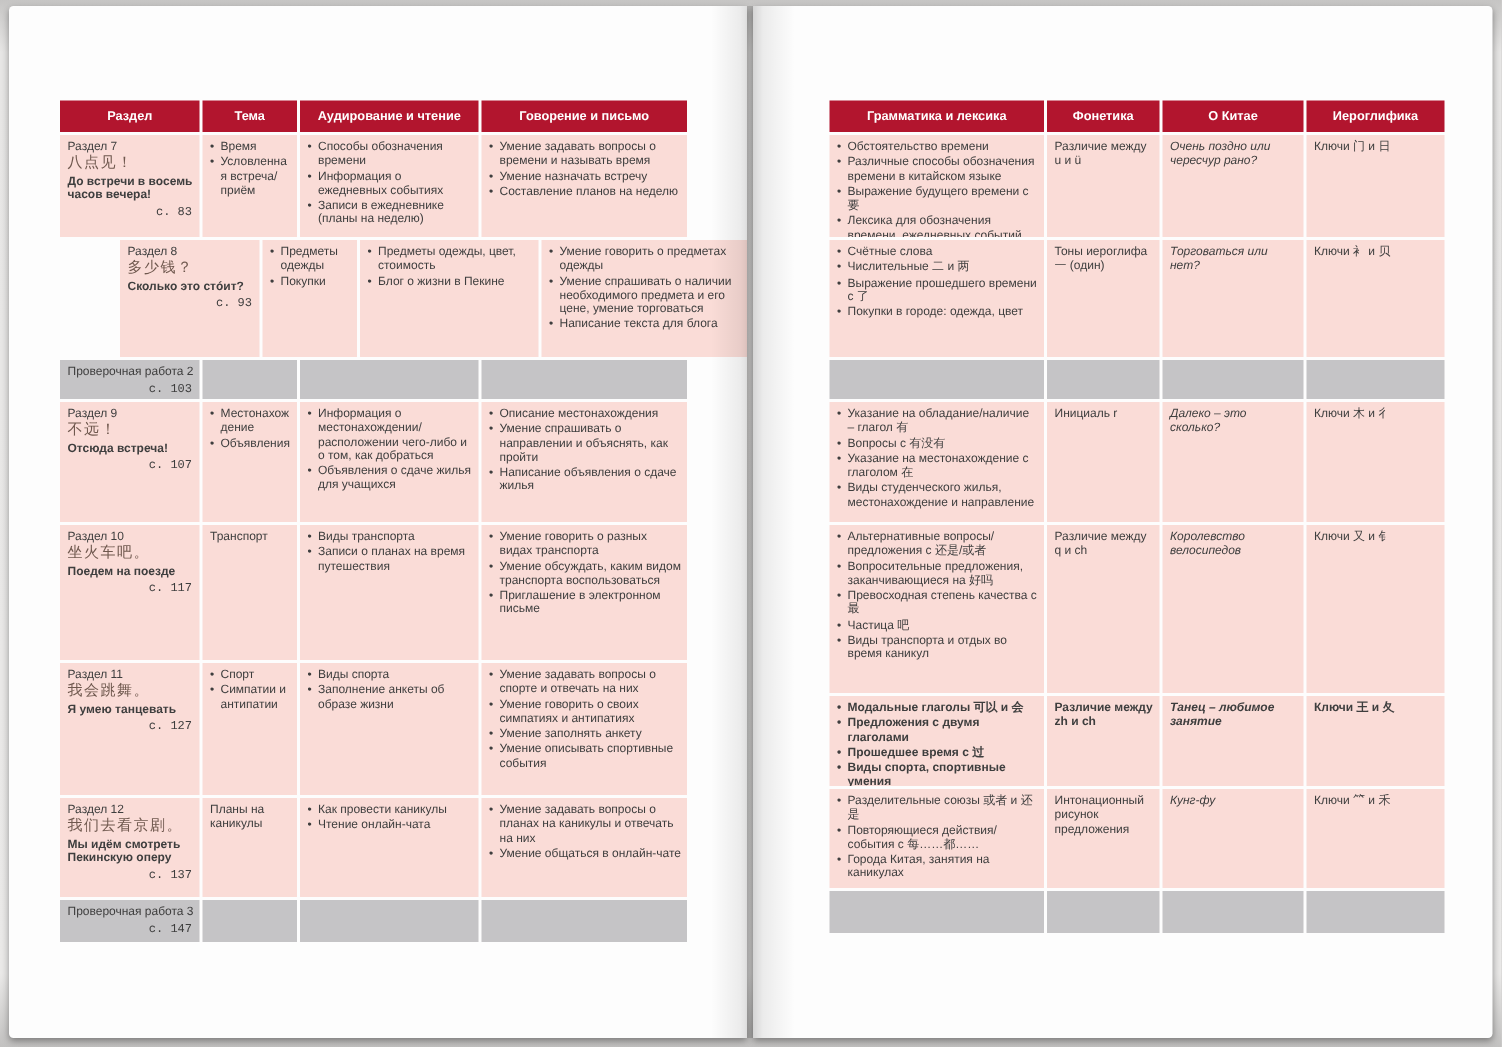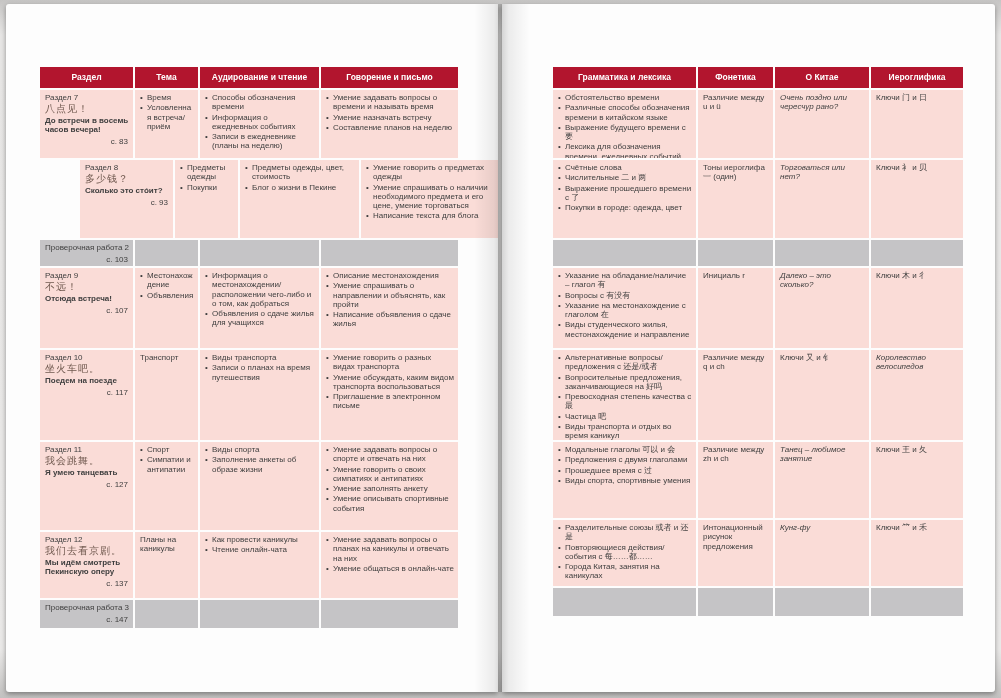--- a/index.html
+++ b/index.html
@@ -24,21 +24,21 @@
          display:flex;align-items:center;justify-content:center;text-align:center;line-height:1.05;}
   .cell{background:#fadcd7;padding:3px 4px 2px 5px;font-size:8px;color:#3e3e3e;
         line-height:1.16;overflow:hidden;overflow-wrap:break-word;}
   .row.test .cell{background:#c5c4c6;}
   .li{margin-bottom:1px;}
   .li.b{padding-left:7px;position:relative;}
   .li.b::before{content:"\2022";position:absolute;left:0;top:0;}
   .seclabel{margin-bottom:1px;}
   .cn{font-family:"DejaVu Serif","Liberation Serif",serif;color:#6f584e;font-size:10px;margin:0 0 1px 0;letter-spacing:1px;}
   .sectitle{font-weight:bold;margin-bottom:1px;}
-  .pageref{text-align:right;margin-top:3px;padding-right:1px;}
+  .pageref{text-align:right;margin-top:3px;padding-right:1px;font-family:Liberation Mono, monospace;}
   .testlabel{white-space:nowrap;}
   .it{font-style:italic;}
 </style>
 </head>
 <body>
 
 <div class="stage">
   <div class="book">
     <div class="page left">
       <div class="toc" id="left-table">
@@ -251,39 +251,39 @@
             <div class="cell">
               <div class="txt">Инициаль r</div>
             </div>
             <div class="cell">
               <div class="txt it">Далеко – это сколько?</div>
             </div>
             <div class="cell">
               <div class="txt">Ключи 木 и 彳</div>
             </div>
           </div>
-          <div class="row rrow" style="height: 90px;">
+          <div class="row rrow" style="height: 112px;">
             <div class="cell">
               <div class="li b">Альтернативные вопросы/ предложения с 还是/或者</div>
               <div class="li b">Вопросительные предложения, заканчивающиеся на 好吗</div>
               <div class="li b">Превосходная степень качества с 最</div>
               <div class="li b">Частица 吧</div>
               <div class="li b">Виды транспорта и отдых во время каникул</div>
             </div>
             <div class="cell">
               <div class="txt">Различие между q и ch</div>
             </div>
             <div class="cell">
+              <div class="txt it">Королевство велосипедов</div>
+            </div>
+            <div class="cell">
               <div class="txt">Ключи 又 и 钅</div>
             </div>
-            <div class="cell">
-              <div class="txt it">Королевство велосипедов</div>
-            </div>
-          </div>
-          <div class="row rrow" style="height: 76px;">
+          </div>
+          <div class="row rrow" style="height: 60px; font-weight: bold;">
             <div class="cell">
               <div class="li b">Модальные глаголы 可以 и 会</div>
               <div class="li b">Предложения с двумя глаголами</div>
               <div class="li b">Прошедшее время с 过</div>
               <div class="li b">Виды спорта, спортивные умения</div>
             </div>
             <div class="cell">
               <div class="txt">Различие между zh и ch</div>
             </div>
             <div class="cell">

